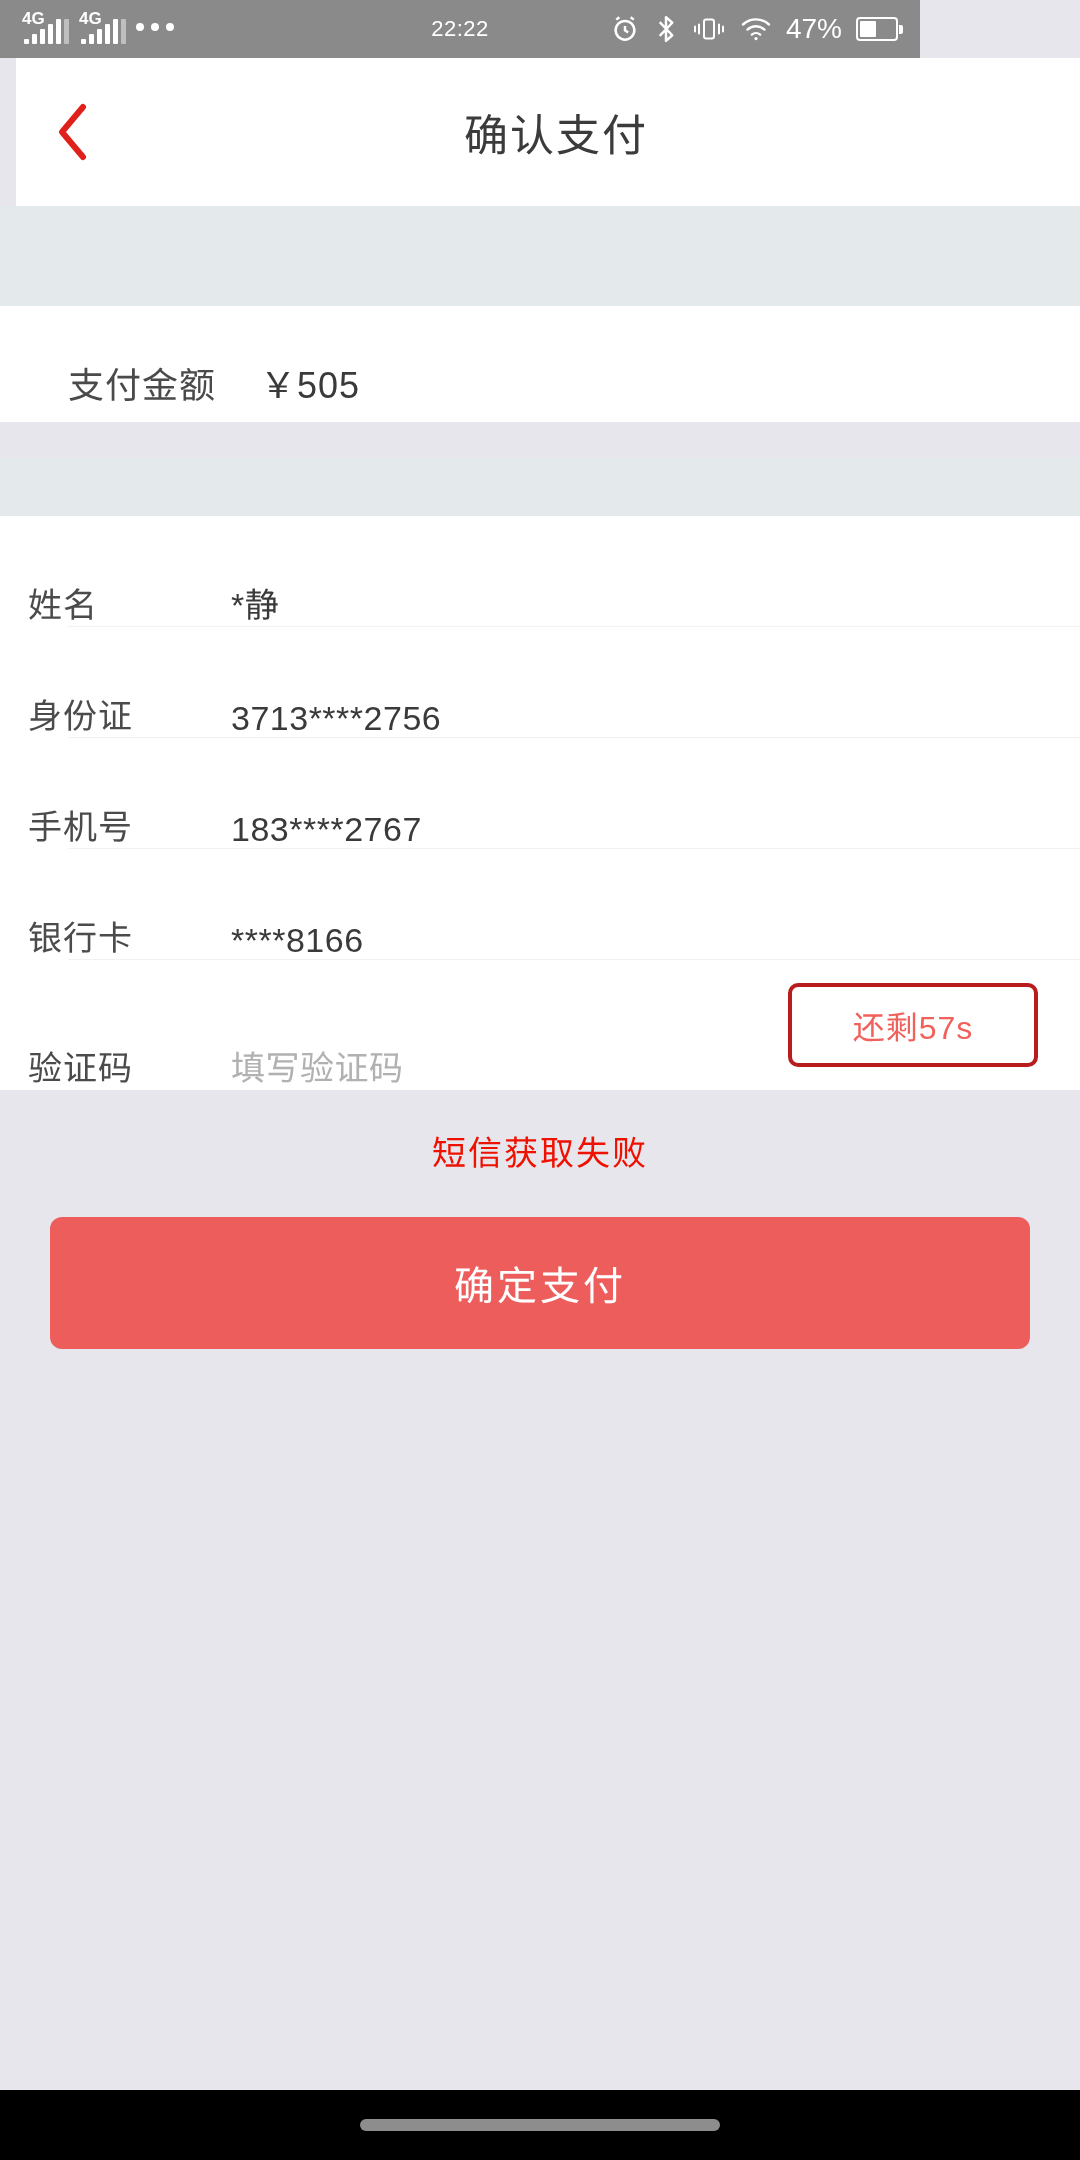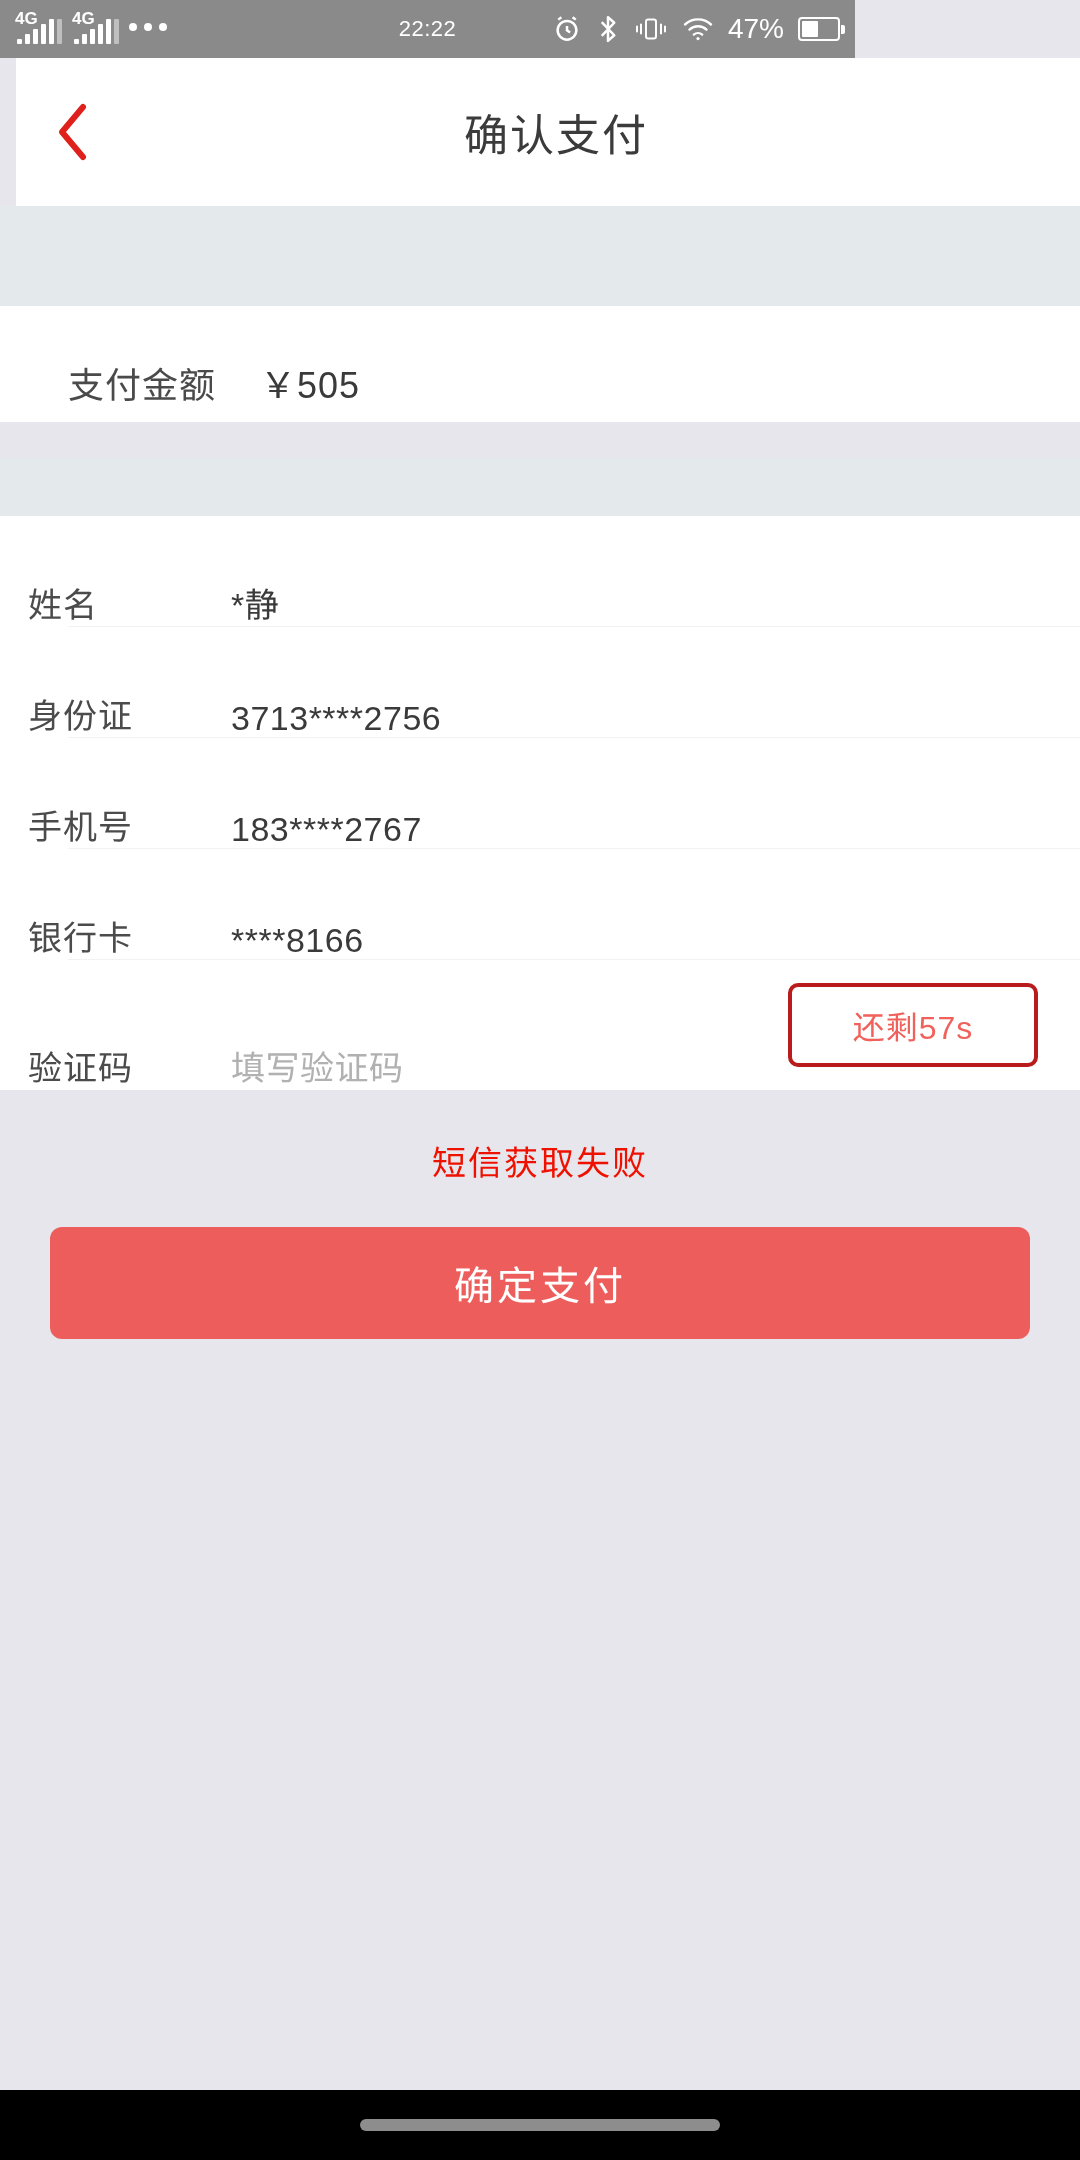--- a/index.html
+++ b/index.html
@@ -6,23 +6,23 @@
   html, body {
     width:1080px; height:2160px;
     font-family:"Liberation Sans","DejaVu Sans",sans-serif;
     background:#e7e6ec;
     overflow:hidden;
   }
   .phone { position:relative; width:1080px; height:2160px; background:#e7e6ec; }
 
   
   .statusbar {
-    position:absolute; top:0; left:0; width:855px; height:58px;
+    position:absolute; top:0; left:0; width:920px; height:58px;
     background:#8a8a8a; color:#ffffff;
-    display:flex; align-items:center; padding:0 15px;gap:40px;
+    display:flex; align-items:center; padding:0 22px;gap:40px;
   }
   .sb-left { display:flex; align-items:flex-end; gap:10px; }
   .sig { position:relative; display:flex; align-items:flex-end; gap:2px; height:30px; }
   .sig .g4 { position:absolute; top:-4px; left:0; font-size:17px; font-weight:bold; line-height:1; }
   .sig .bars { display:flex; align-items:flex-end; gap:3px; margin-left:2px; margin-top:12px; }
   .sig .bars i { display:block; width:5px; background:#fff; border-radius:1px; }
   .sig .bars i:nth-child(1){ height:5px; }
   .sig .bars i:nth-child(2){ height:10px; }
   .sig .bars i:nth-child(3){ height:15px; }
   .sig .bars i:nth-child(4){ height:20px; }
@@ -94,25 +94,25 @@
     position:absolute; right:42px; top:50%; transform:translateY(-50%);
     width:250px; height:84px; border:4px solid #b91c1c; border-radius:10px;
     background:#fff; color:#f1615b; font-size:32px;
     display:flex; align-items:center; justify-content:center;
     font-family:"Liberation Sans","DejaVu Sans",sans-serif; letter-spacing:1px;
   }
 
   
   .error-msg {
     text-align:center; color:#ef1100; font-size:34px;
-    padding-top:46px; letter-spacing:2px;
+    padding-top:36px; letter-spacing:2px;
   }
   .pay-wrap { padding:42px 50px 0 50px; }
   .pay-btn {
-    width:100%; height:112px; border:none; border-radius:12px;
+    width:100%; height:132px; border:none; border-radius:12px;
     background:#ed5d5b; color:#ffffff; font-size:40px; letter-spacing:3px;
     font-family:"Liberation Sans","DejaVu Sans",sans-serif;
     display:flex; align-items:center; justify-content:center;
   }
 
   
   .watermark {
     position:absolute; right:6px; bottom:46px;
     display:flex; align-items:flex-end; gap:14px; opacity:.55;
   }

